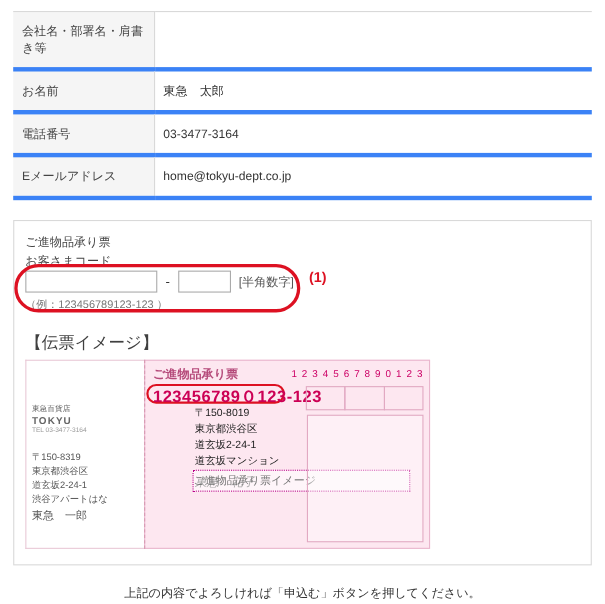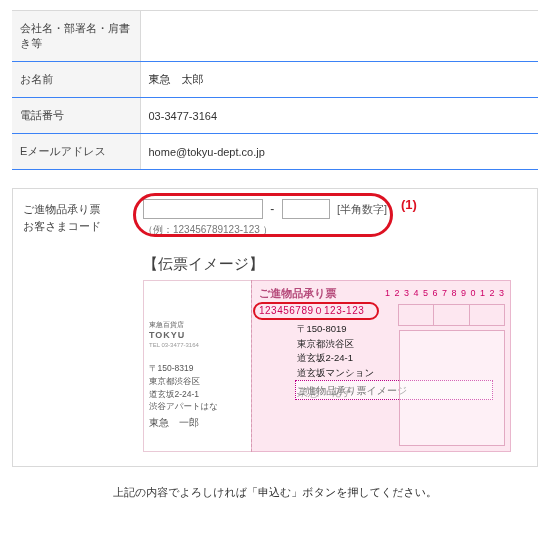--- a/index.html
+++ b/index.html
@@ -1,27 +1,27 @@
 <!DOCTYPE html>
 <html><head>
 <meta charset="utf-8">
 <style>
   * { box-sizing: border-box; margin: 0; padding: 0; }
   body { font-family: "MS PGothic", "Hiragino Kaku Gothic Pro", Meiryo, sans-serif; font-size: 12px; color: #333; background: #fff; width: 550px; }
   .wrap { padding: 10px 12px 20px; }
 
   table.info { width: 100%; border-collapse: collapse; border-top: 1px solid #d9d9d9; margin-bottom: 18px; }
-  table.info th, table.info td { border-bottom: 1px solid #3b82f6; padding: 10px 8px; text-align: left; vertical-align: middle; font-weight: normal; font-size: 11px; }
+  table.info th, table.info td { border-bottom: 4px solid #3b82f6; padding: 10px 8px; text-align: left; vertical-align: middle; font-weight: normal; font-size: 11px; }
   table.info th { width: 128px; background: #f5f5f5; border-right: 1px solid #d9d9d9; color: #444; }
   table.info td { font-size: 11px; color: #333; }
 
   .note { font-size: 11px; margin: 6px 0 8px; }
 
   .codebox { border: 1px solid #d9d9d9; padding: 10px 10px 14px; }
-  .codebox-row { display: flex; }
+  .codebox-row { display: flex; flex-direction: column; }
   .codebox-label { width: 120px; font-size: 11px; color: #444; line-height: 1.5; padding-top: 2px; }
   .codebox-fields { flex: 1; position: relative; }
 
   .oval-wrap { position: relative; display: inline-block; vertical-align: middle; }
   .oval { position: absolute; border: 3px solid #d12; border-radius: 999px; pointer-events: none; }
   .oval1 { left: -10px; top: -6px; width: 260px; height: 44px; }
 
   .inp { border: 1px solid #aaa; height: 20px; font-size: 11px; padding: 0 4px; vertical-align: middle; }
   .inp1 { width: 120px; }
   .inp2 { width: 48px; }
@@ -35,21 +35,21 @@
   .slip { position: relative; width: 368px; height: 172px; margin-left: 0; }
   .slip-left { position: absolute; left: 0; top: 0; width: 108px; height: 100%; background: #fff; border: 1px solid #e9c9d6; border-right: none; }
   .slip-right { position: absolute; left: 108px; top: 0; right: 0; height: 100%; background: #fde7f0; border: 1px solid #e9b6cd; }
   .slip-cut { position: absolute; left: 108px; top: 0; bottom: 0; width: 0; border-left: 1px dashed #d89ab2; }
 
   .slip-header { position: absolute; left: 116px; top: 4px; right: 6px; height: 18px; display: flex; align-items: center; justify-content: space-between; font-size: 10px; color: #b54a7a; }
   .slip-header .title { font-weight: bold; font-size: 11px; color: #b54a7a; }
   .slip-header .digits { letter-spacing: 1px; font-size: 9px; color: #c06; }
 
   .slip-code-oval { position: absolute; left: 110px; top: 22px; width: 126px; height: 18px; border: 2px solid #d12; border-radius: 999px; }
-  .slip-code { position: absolute; left: 116px; top: 24px; font-size: 10px; color: #c05; letter-spacing: 0.5px; }
+  .slip-code { position: absolute; left: 116px; top: 24px; font-size: 15px; color: #c05; letter-spacing: 0.5px; font-weight: bold; }
 
   .slip-addr { position: absolute; left: 154px; top: 42px; font-size: 9.5px; line-height: 1.55; color: #222; }
   .slip-addr .zip { color: #222; }
   .slip-addr .name { font-size: 11px; margin-top: 3px; font-style: italic; }
 
   .slip-overlay { position: absolute; left: 152px; top: 100px; width: 198px; height: 20px; border: 1px dotted #b08; background: rgba(255,255,255,0.6); line-height: 20px; font-size: 10px; color: #777; }
 
   .slip-rightbox { position: absolute; right: 6px; top: 24px; width: 106px; bottom: 6px; }
   .slip-rb-top { height: 22px; display: flex; }
   .slip-rb-top div { flex: 1; border: 1px solid #e2a9c2; margin-left: -1px; }

